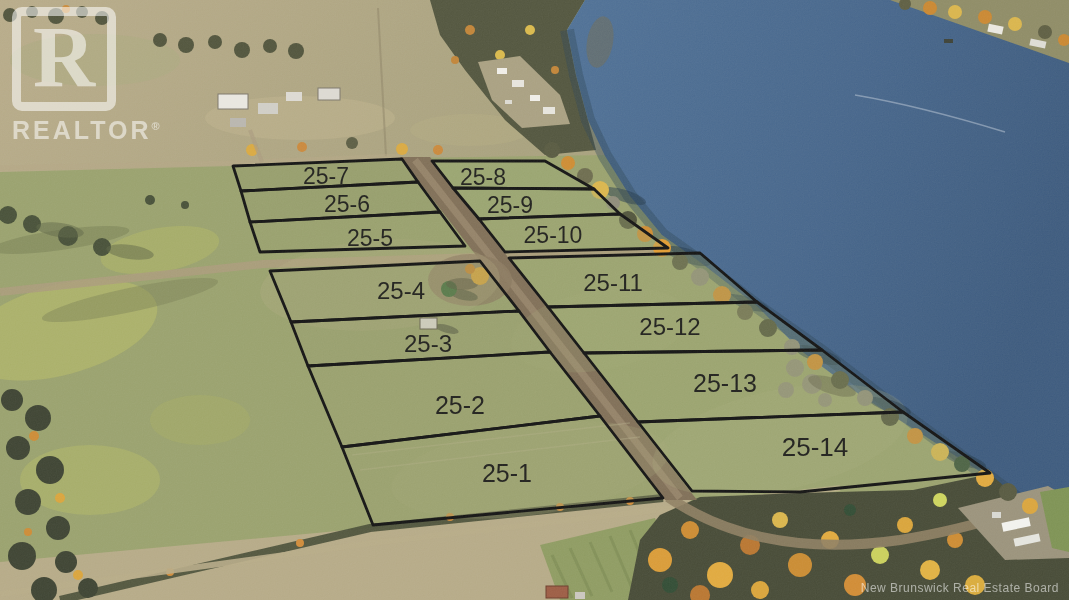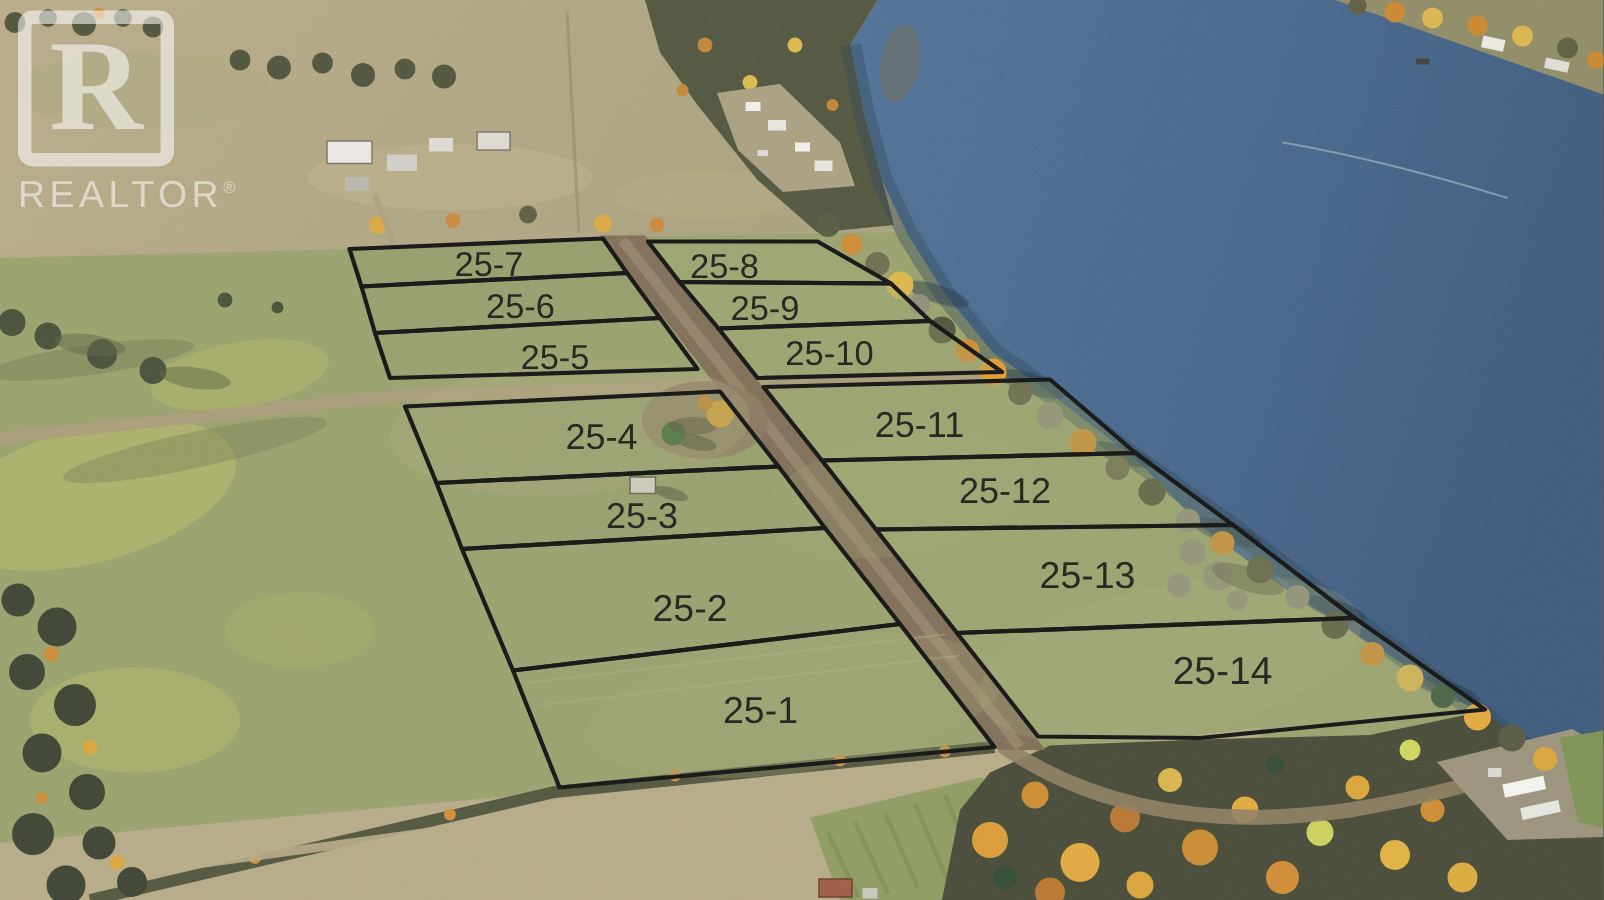--- a/index.html
+++ b/index.html
@@ -6,21 +6,21 @@
   #stage{position:relative;width:1069px;height:600px;overflow:hidden;
          font-family:"Liberation Sans",sans-serif;}
   #stage svg{position:absolute;left:0;top:0;}
   .lot-label{font-family:"Liberation Sans",sans-serif;fill:#1d1d1a;text-anchor:middle;}
   
   .realtor{position:absolute;left:12px;top:7px;opacity:.92;}
   .realtor-box{width:86px;height:86px;border:9px solid rgba(255,255,255,.60);
                border-radius:10px;display:flex;align-items:center;justify-content:center;}
   .realtor-letter{font-family:"Liberation Serif",serif;font-weight:bold;font-size:86px;
                   line-height:86px;color:rgba(255,255,255,.60);transform:translateY(-2px);}
-  .realtor-word{margin-top:5px;font-weight:normal;font-size:25px;letter-spacing:3px;
+  .realtor-word{margin-top:5px;font-weight:bold;font-size:25px;letter-spacing:3px;
                 color:rgba(255,255,255,.58);white-space:nowrap;}
   .realtor-reg{font-size:11px;vertical-align:super;letter-spacing:0;}
   .credit{position:absolute;right:10px;bottom:5px;font-size:12px;letter-spacing:.5px;
           color:rgba(255,255,255,.55);}
 </style>
 </head>
 <body>
 
 <div id="stage">
 <svg width="1069" height="600" viewBox="0 0 1069 600">
@@ -303,13 +303,14 @@
   <rect x="0" y="0" width="1069" height="600" filter="url(#grain)" opacity=".07"></rect>
 </svg>
 
   <div class="realtor">
     <div class="realtor-box">
       <span class="realtor-letter">R</span>
     </div>
     <div class="realtor-word"><span>REALTOR</span><span class="realtor-reg">®</span></div>
   </div>
 
+  <div class="credit">New Brunswick Real Estate Board</div>
 </div>
 
 </body></html>

